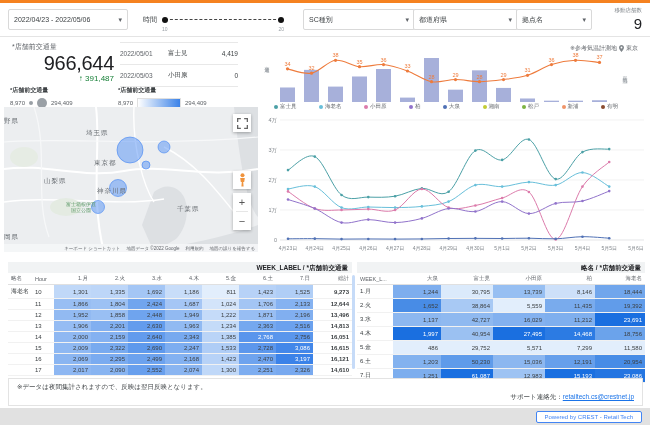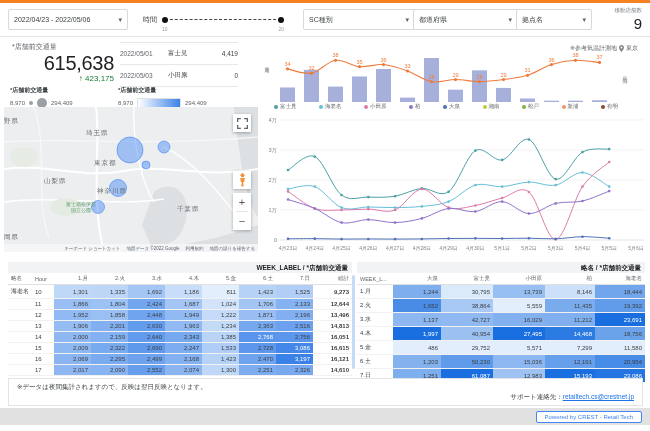--- a/index.html
+++ b/index.html
@@ -108,22 +108,22 @@
     <span>拠点名</span>
     <span class="caret">▾</span>
   </div>
   <div class="abs" id="storecnt">
     <div class="lab">移動店舗数</div>
     <div class="val">9</div>
   </div>
 </div>
 
 <div class="abs" id="metric-title">*店舗前交通量</div>
-<div class="abs" id="metric-value">615,638</div>
-<div class="abs" id="metric-delta" style="color: rgb(24, 128, 56);">↑ 423,175</div>
+<div class="abs" id="metric-value">966,644</div>
+<div class="abs" id="metric-delta" style="color: rgb(24, 128, 56);">↑ 391,487</div>
 
 <div class="abs" id="recent">
     <div class="rrow">
       <span class="rdate">2022/05/01</span>
       <span class="rname">富士見</span>
       <span class="rval">4,419</span>
     </div>
     <div class="rrow">
       <span class="rdate">2022/05/03</span>
       <span class="rname">小田原</span>

